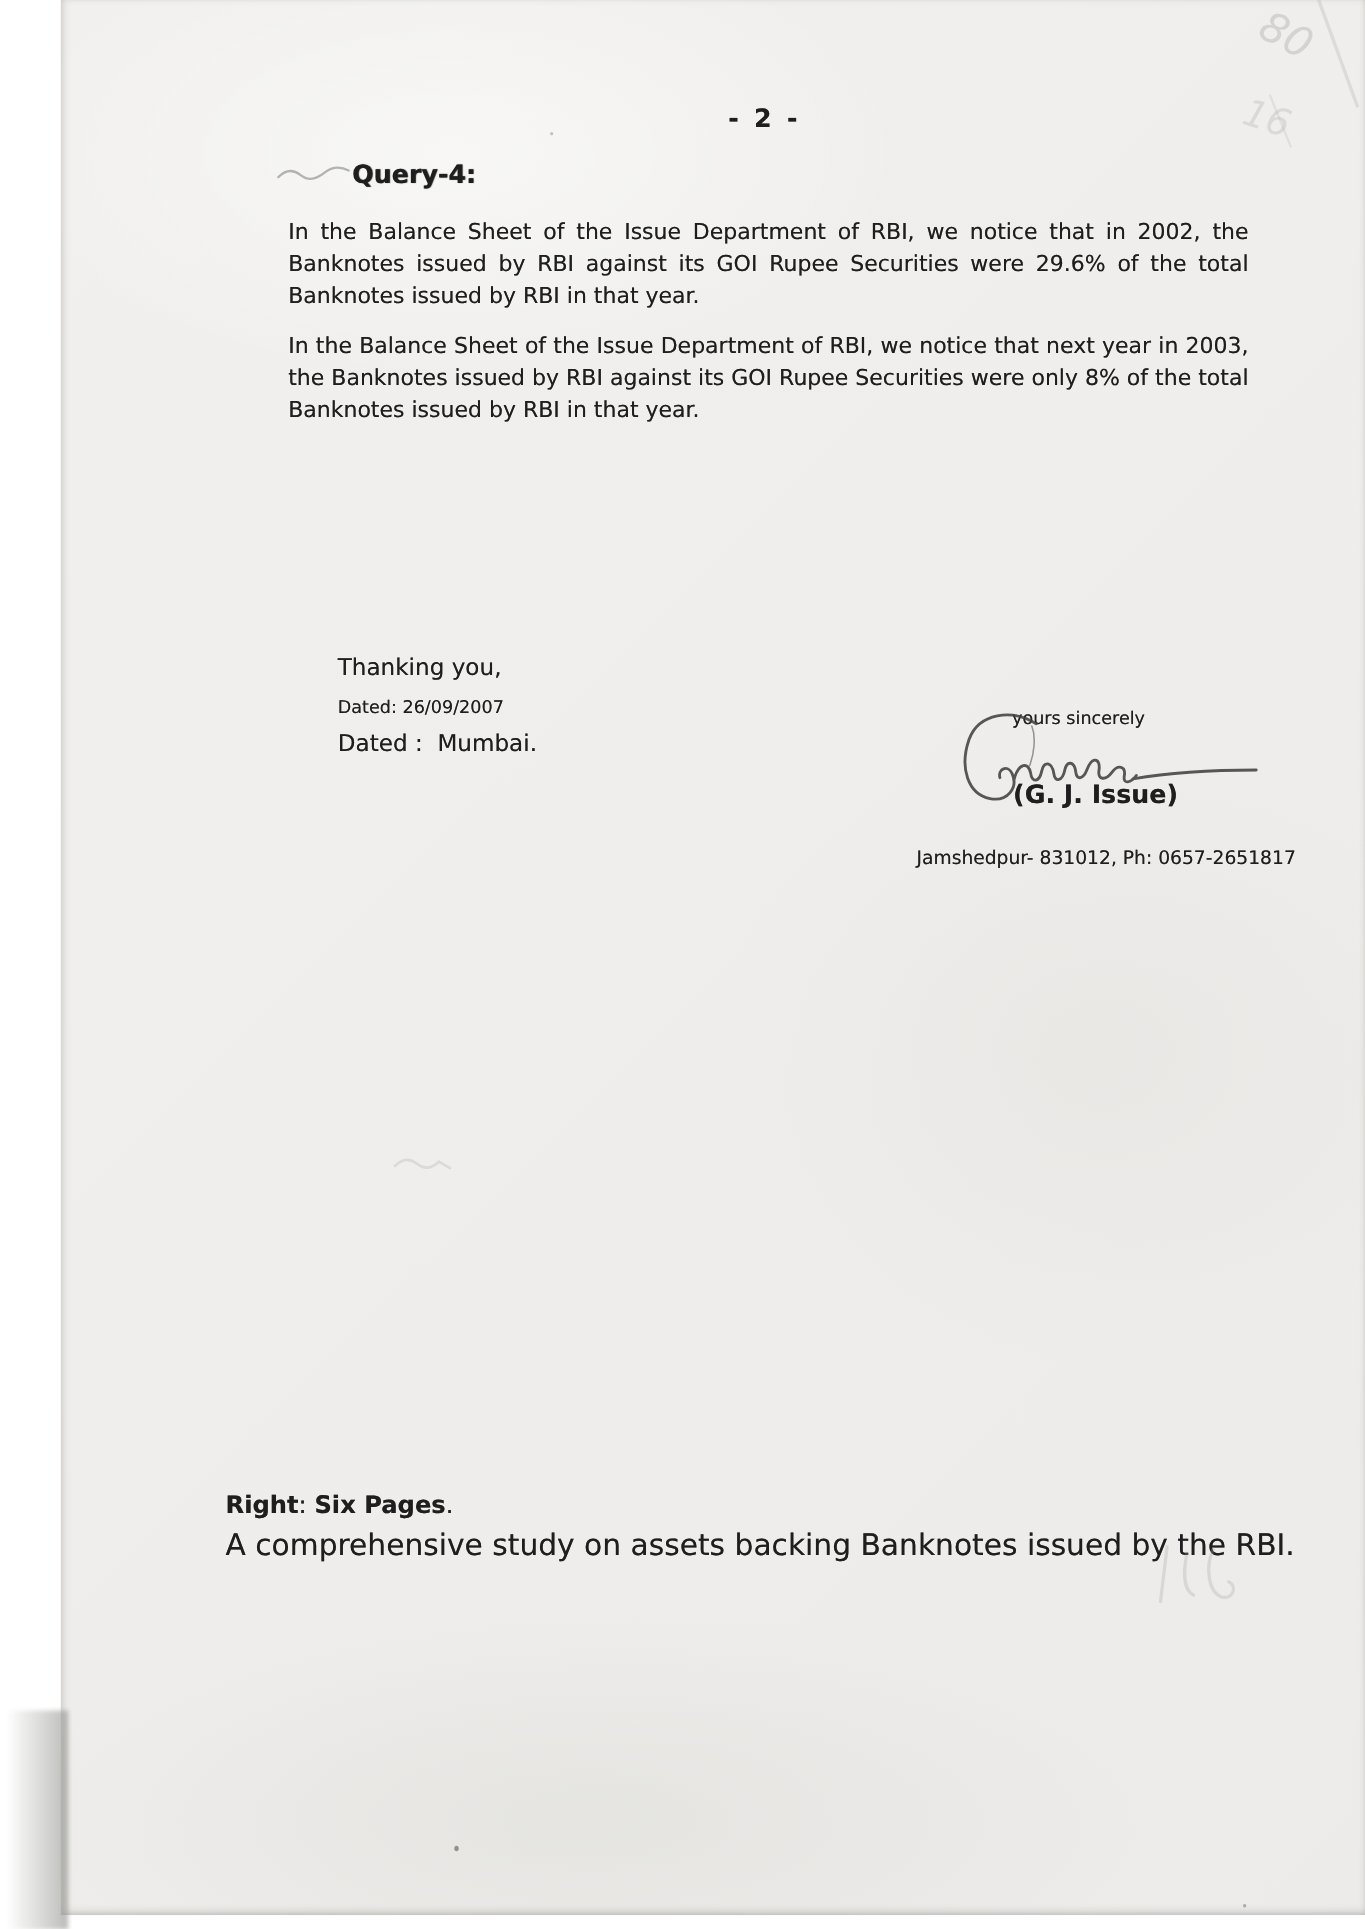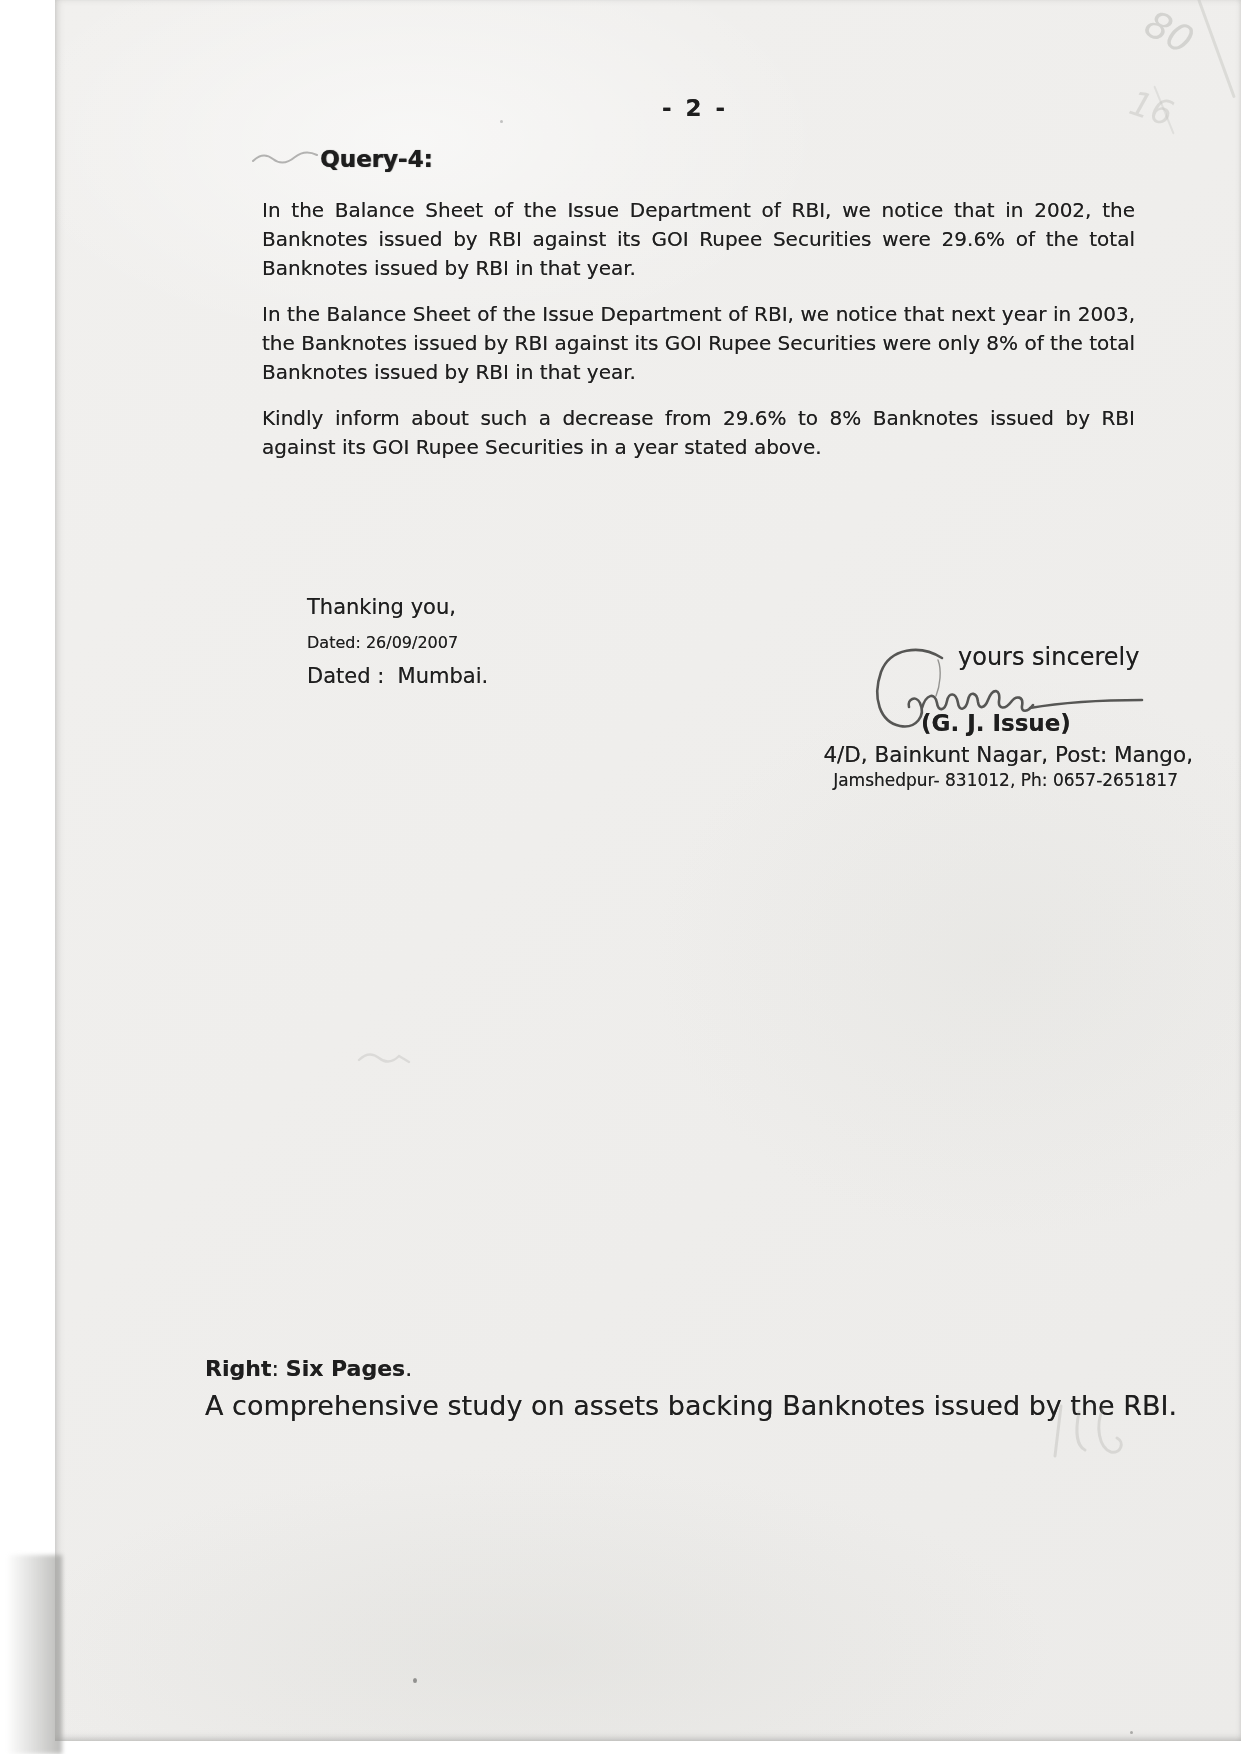--- a/index.html
+++ b/index.html
@@ -39,21 +39,21 @@
   .p1 { top: 196px; }
   .p2 { top: 300px; }
   .p3 { top: 404px; }
   .p4 { left: 157px; width: 923px; top: 491px; }
   
 
   .thanking { left: 252px; top: 595px; font-size: 21px; }
   .dated    { left: 252px; top: 633px; font-size: 16px; }
   .place    { left: 252px; top: 664px; font-size: 21px; white-space: pre; }
 
-  .valediction { left: 865px; top: 643px; font-size: 24px; margin-left: 38px; }
+  .valediction { left: 865px; top: 643px; font-size: 16px; }
   .signatory   { left: 866px; top: 710px; font-size: 23px; font-weight: bold; }
   .addr1 { right: 48px; top: 742px; font-size: 21.5px; text-align: right; }
   .addr2 { right: 63px; top: 770px; font-size: 17px; text-align: right; }
 
   .signature-svg { position: absolute; left: 795px; top: 642px; width: 300px; height: 105px; }
   .heading-smudge { position: absolute; left: 196px; top: 147px; width: 80px; height: 24px; opacity: .55; }
 
   .encl-line { left: 150px; top: 1356px; font-size: 22px; }
   .encl-line b { font-weight: bold; }
   .encl-desc { left: 150px; top: 1390px; font-size: 27px; }
@@ -81,39 +81,37 @@
 
     <div class="txt page-number">- 2 -</div>
 
     <div class="txt heading">Query-4:</div>
     <svg class="heading-smudge" viewBox="0 0 80 24">
       <path d="M2 14 Q 12 4 22 12 Q 32 20 44 10 Q 54 2 66 8" fill="none" stroke="#2c2c2a" stroke-width="2" stroke-linecap="round" opacity="0.6"></path>
     </svg>
 
     <div class="txt para indent p1">In the Balance Sheet of the Issue Department of RBI, we notice that in 2002, the Banknotes issued by RBI against its GOI Rupee Securities were 29.6% of the total Banknotes issued by RBI in that year.</div>
     <div class="txt para indent p2">In the Balance Sheet of the Issue Department of RBI, we notice that next year in 2003, the Banknotes issued by RBI against its GOI Rupee Securities were only 8% of the total Banknotes issued by RBI in that year.</div>
-    <div class="txt para indent p3">Kindly inform about such a decrease from 29.6% to 8% Banknotes issued by RBI against its GOI Rupee Securities in a year stated above.</div>
 
     <div class="txt thanking">Thanking you,</div>
     <div class="txt dated">Dated: 26/09/2007</div>
     <div class="txt place">Dated :  Mumbai.</div>
 
     <div class="txt valediction">yours sincerely</div>
 
     <svg class="signature-svg" viewBox="0 0 300 105">
       <g fill="none" stroke="#424240" stroke-width="2.6" stroke-linecap="round" opacity="0.88">
         <path d="M92 16 C 70 2 40 6 31 30 C 22 56 30 80 50 84 C 66 87 76 74 70 61 C 66 53 57 57 59 65"></path>
         <path d="M72 66 C 76 52 85 50 87 61 C 88 70 95 69 97 59 C 99 50 106 50 108 61 C 109 70 116 68 118 58 C 120 49 127 50 128 60 C 129 68 135 66 138 58 C 143 45 151 47 149 59 C 148 67 155 68 161 60 C 166 53 174 54 172 64 C 171 71 178 70 183 63"></path>
         <path d="M180 66 C 215 60 255 58 292 58"></path>
         <path d="M88 18 C 92 28 90 44 86 54" stroke-width="1.4" opacity="0.6"></path>
       </g>
     </svg>
 
     <div class="txt signatory">(G. J. Issue)</div>
-    <div class="txt addr1">4/D, Bainkunt Nagar, Post: Mango,</div>
     <div class="txt addr2">Jamshedpur- 831012, Ph: 0657-2651817</div>
 
     <div class="txt encl-line">
       <b>Right</b><span>: </span><b>Six Pages</b><span>.</span>
     </div>
     <div class="txt encl-desc">A comprehensive study on assets backing Banknotes issued by the RBI.</div>
 
     <div class="pencil" style="left:1090px; top:10px; transform: rotate(28deg);">80</div>
     <div class="pencil" style="left:1075px; top:88px; transform: rotate(18deg); font-size:34px; opacity:.38;">16</div>
     <div class="pencil-stroke" style="left:1160px; top:-4px; width:3px; height:105px; transform: rotate(-20deg);"></div>

